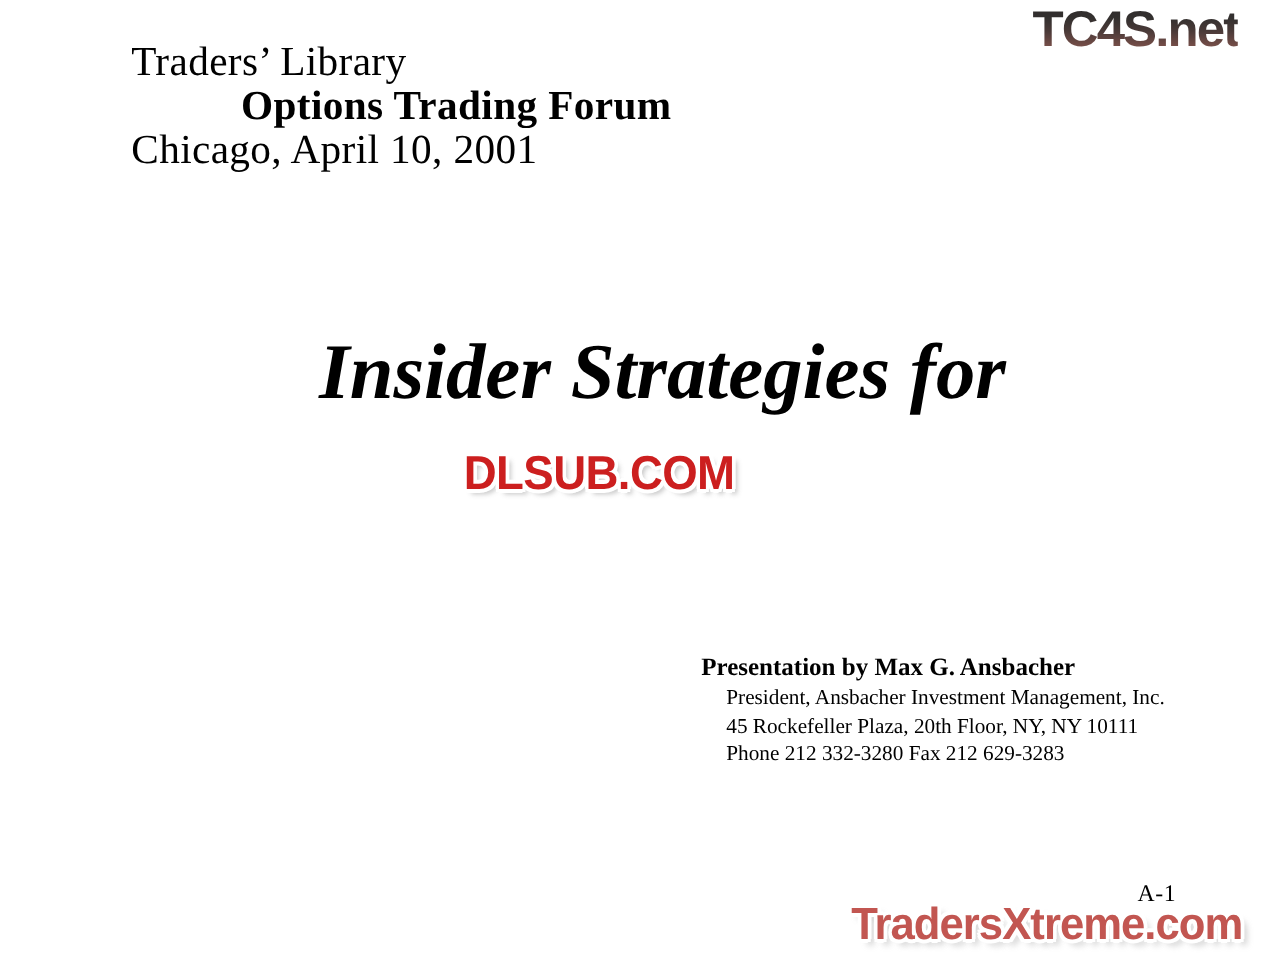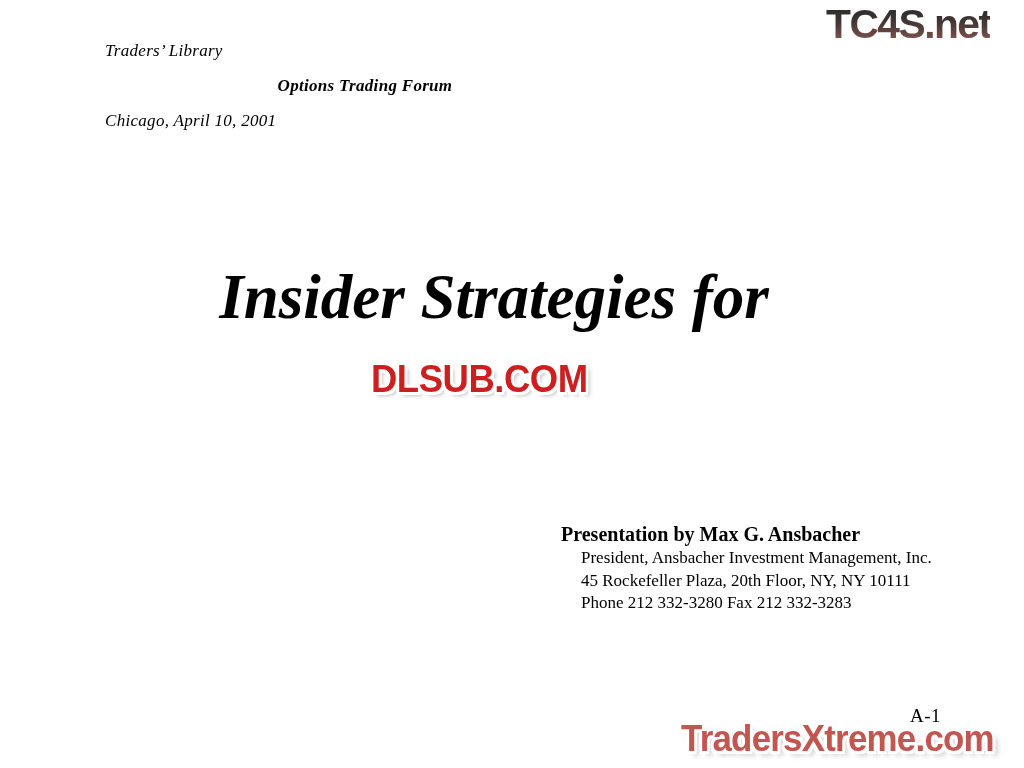--- a/index.html
+++ b/index.html
@@ -22,38 +22,38 @@
   }
 
   
   #header-block {
     position: absolute;
     left: 105px;
     top: 33px;
     width: 520px;
   }
   #header-block .hline {
-    font-style: italic;
-    font-size: 17px;
+    font-size: 33px;
     line-height: 35px;
     letter-spacing: 0.3px;
     white-space: nowrap;
   }
   #header-block .hline.bold {
     font-weight: bold;
     text-align: center;
   }
 
   
   #title-block {
     position: absolute;
     left: 0;
     top: 253px;
     width: 988px;
     text-align: center;
+    padding-left: 36px;
   }
   #title-block .tline {
     font-weight: bold;
     font-style: italic;
     font-size: 63px;
     line-height: 88px;
     letter-spacing: 0px;
     white-space: nowrap;
   }
 
@@ -181,21 +181,21 @@
   </div>
 
   <div id="title-block">
     <div class="tline">Insider Strategies for</div>
   </div>
 
   <div id="presenter-block">
     <div class="pname">Presentation by Max G. Ansbacher</div>
     <div class="pline">President, Ansbacher Investment Management, Inc.</div>
     <div class="pline">45 Rockefeller Plaza, 20th Floor, NY, NY 10111</div>
-    <div class="pline">Phone 212 332-3280 Fax 212 332-3283</div>
+    <div class="pline">Phone 212 332-3280 Fax 212 629-3283</div>
   </div>
 
   <div id="slide-number">A-1</div>
 
   <div id="tc4s-watermark">TC4S.net</div>
   <div id="dlsub-watermark">DLSUB.COM</div>
   <div id="tradersxtreme-watermark">TradersXtreme.com</div>
 
 </div>
 

